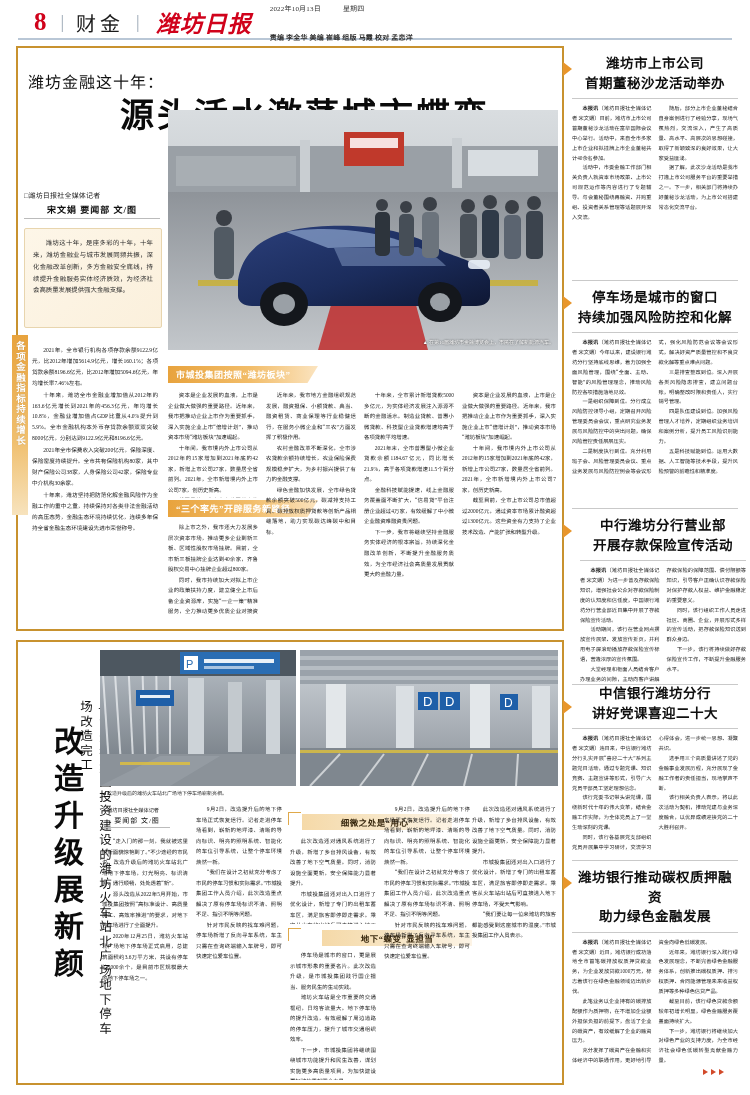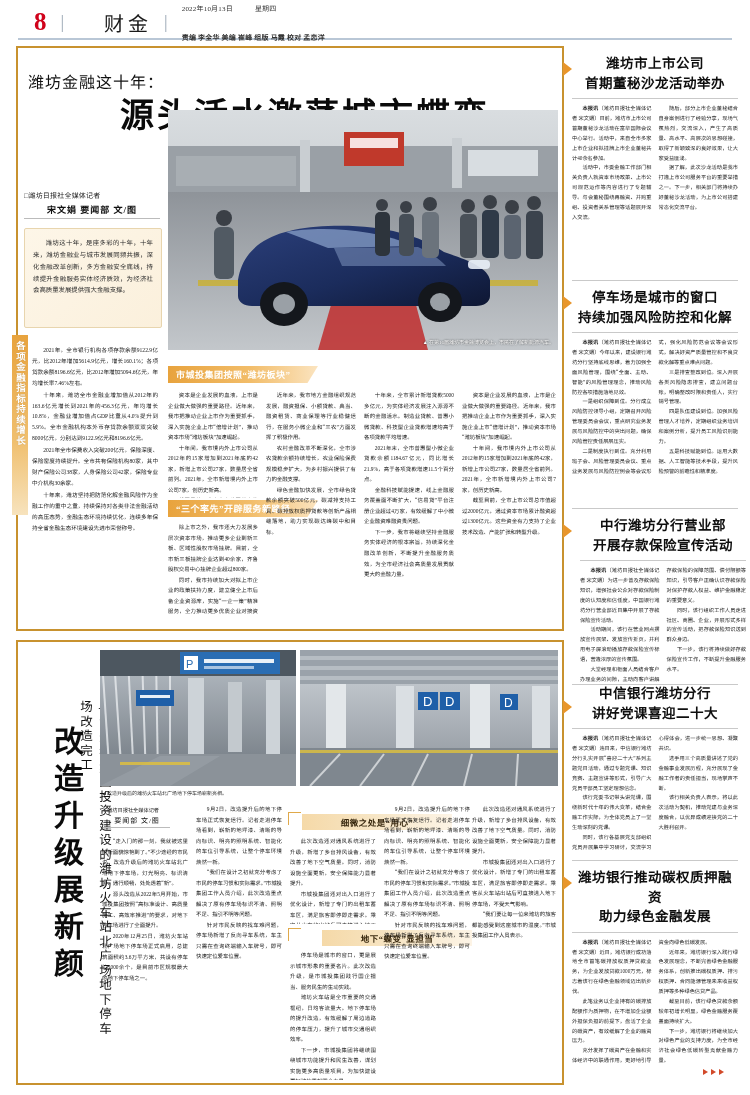--- a/index.html
+++ b/index.html
@@ -17,21 +17,21 @@
     display: flex; align-items: center; gap: 0px;
     border-bottom: 2px solid #b9c7d6;
   }
   .mh-pagenum {
     color:#d0021b; font-size: 25px; font-weight: bold;
     font-family: "Liberation Serif", serif; padding: 0 8px 0 16px;
   }
   .mh-divider { color:#9aa7b4; font-size: 18px; padding: 0 6px; }
   .mh-section {
     font-size: 20px; color:#1a1a1a; letter-spacing: 4px;
-    font-family: "DejaVu Serif", serif; padding: 0 6px; margin-left: 28px;
+    font-family: "DejaVu Serif", serif; padding: 0 6px;
   }
   .mh-paper {
     font-size: 23px; color:#d0021b; font-weight: bold; letter-spacing: 1px;
     font-family: "DejaVu Serif", serif;
     font-style: italic; padding: 0 10px;
   }
   .mh-meta { display:flex; flex-direction:column; justify-content:center; padding-left:8px; }
   .mh-date { font-size: 7px; color:#333; letter-spacing: .2px; display:flex; gap:22px;}
   .mh-credits { font-size: 7px; color:#333; letter-spacing: .2px; margin-top:19px;font-weight:bold; }
 
@@ -199,20 +199,21 @@
 </head>
 <body>
 
 <div class="page">
 
   <div class="masthead">
     <div class="mh-pagenum">8</div>
     <div class="mh-divider">|</div>
     <div class="mh-section">财金</div>
     <div class="mh-divider">|</div>
+    <div class="mh-paper">潍坊日报</div>
     <div class="mh-meta">
       <div class="mh-date">
         <span>2022年10月13日</span>
         <span>星期四</span>
       </div>
       <div class="mh-credits">责编 李全华  美编 崔峰  组版 马霞  校对 孟恋洋</div>
     </div>
   </div>
 
   <div class="top-frame"></div>

